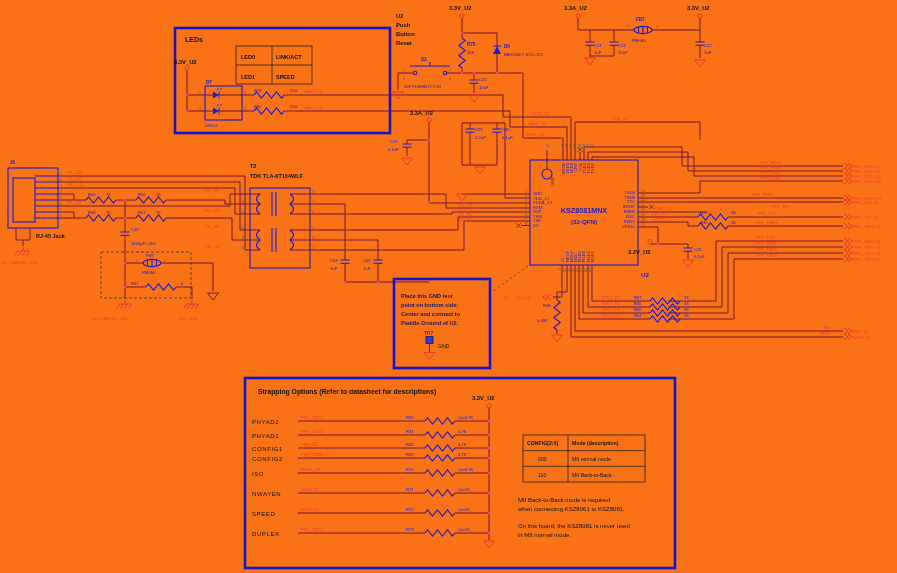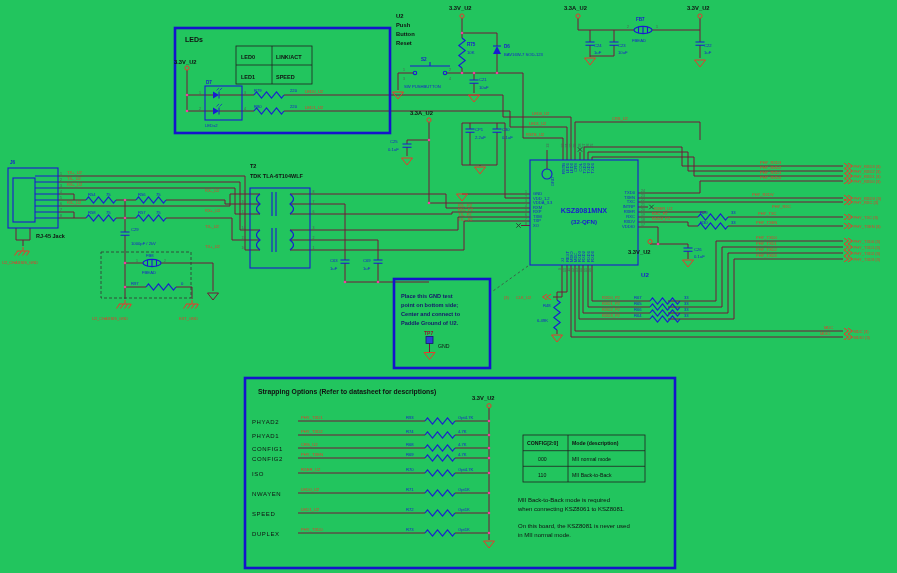--- a/index.html
+++ b/index.html
@@ -1,16 +1,16 @@
 <!DOCTYPE html>
 <html><head>
 <meta charset="utf-8">
 <style>
   html,body{margin:0;padding:0;background:#fff}
-  #stage{position:relative;width:897px;height:573px;background:#22c55e;overflow:hidden}
+  #stage{position:relative;width:897px;height:573px;background:#f97316;overflow:hidden}
   svg{display:block}
   svg text{font-family:"Liberation Sans","DejaVu Sans",sans-serif}
   .w{stroke:#751638;stroke-width:1;fill:none}
   .bl{stroke:#1a1ad2;stroke-width:1.1;fill:none}
   .rd{stroke:#e8392c;stroke-width:1;fill:none}
   .box{stroke:#1414cc;stroke-width:2.6;fill:none}
   .tbl{stroke:#222;stroke-width:0.8;fill:none}
   .dash{stroke:#333;stroke-width:0.8;fill:none;stroke-dasharray:3,2}
   .diag{stroke:#444;stroke-width:0.8;fill:none;stroke-dasharray:2.5,2.5}
   .net{font-size:4.2px;fill:#e8392c}

